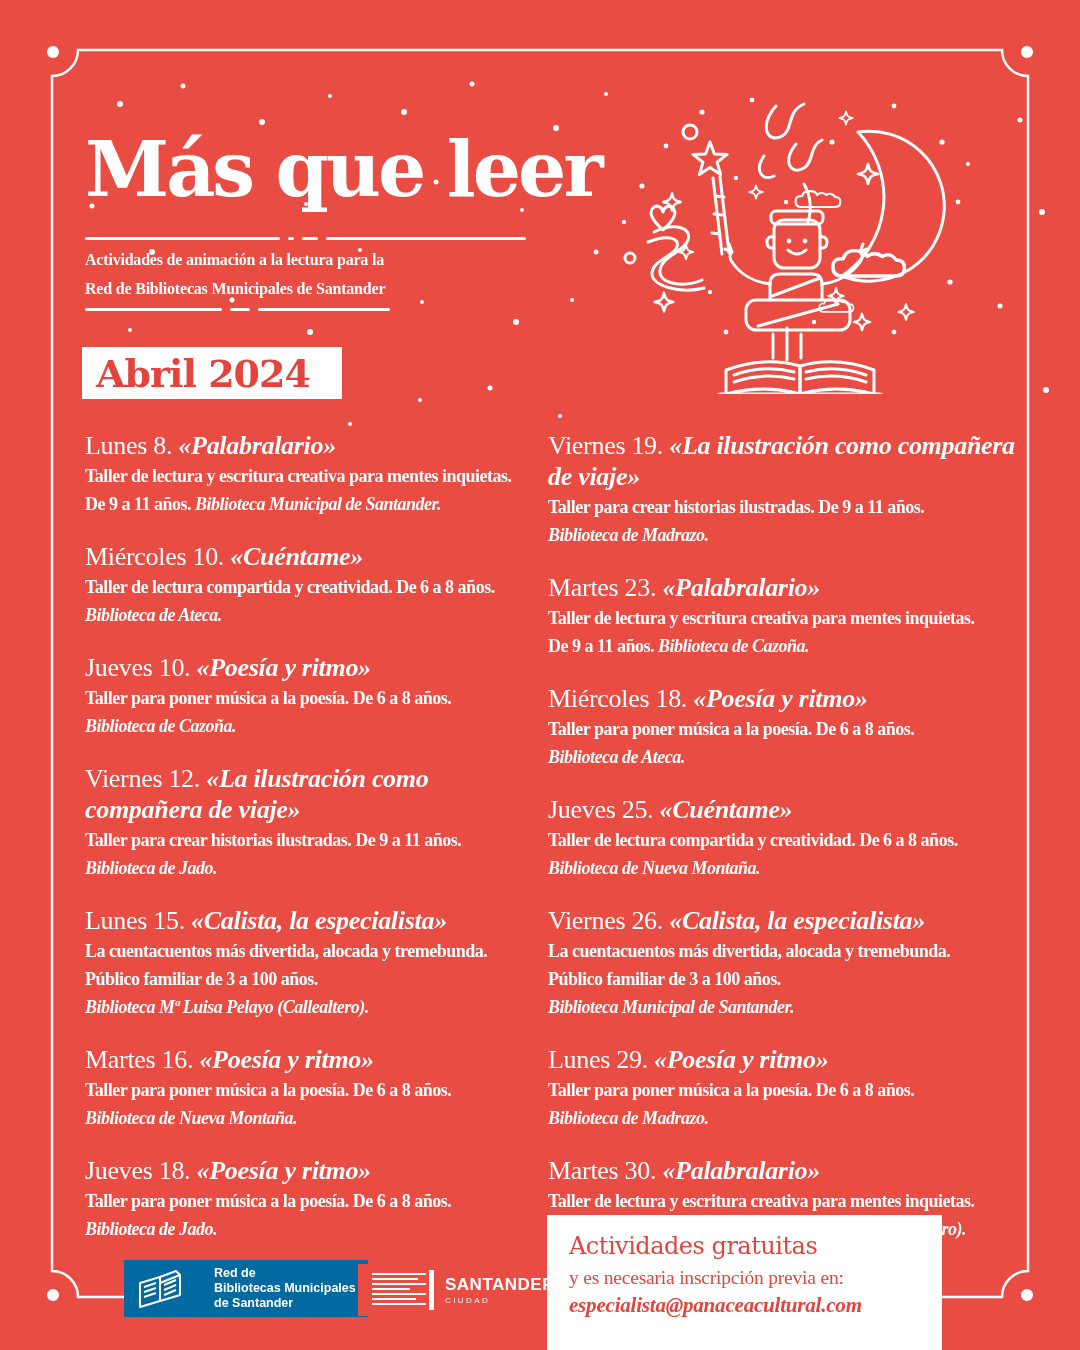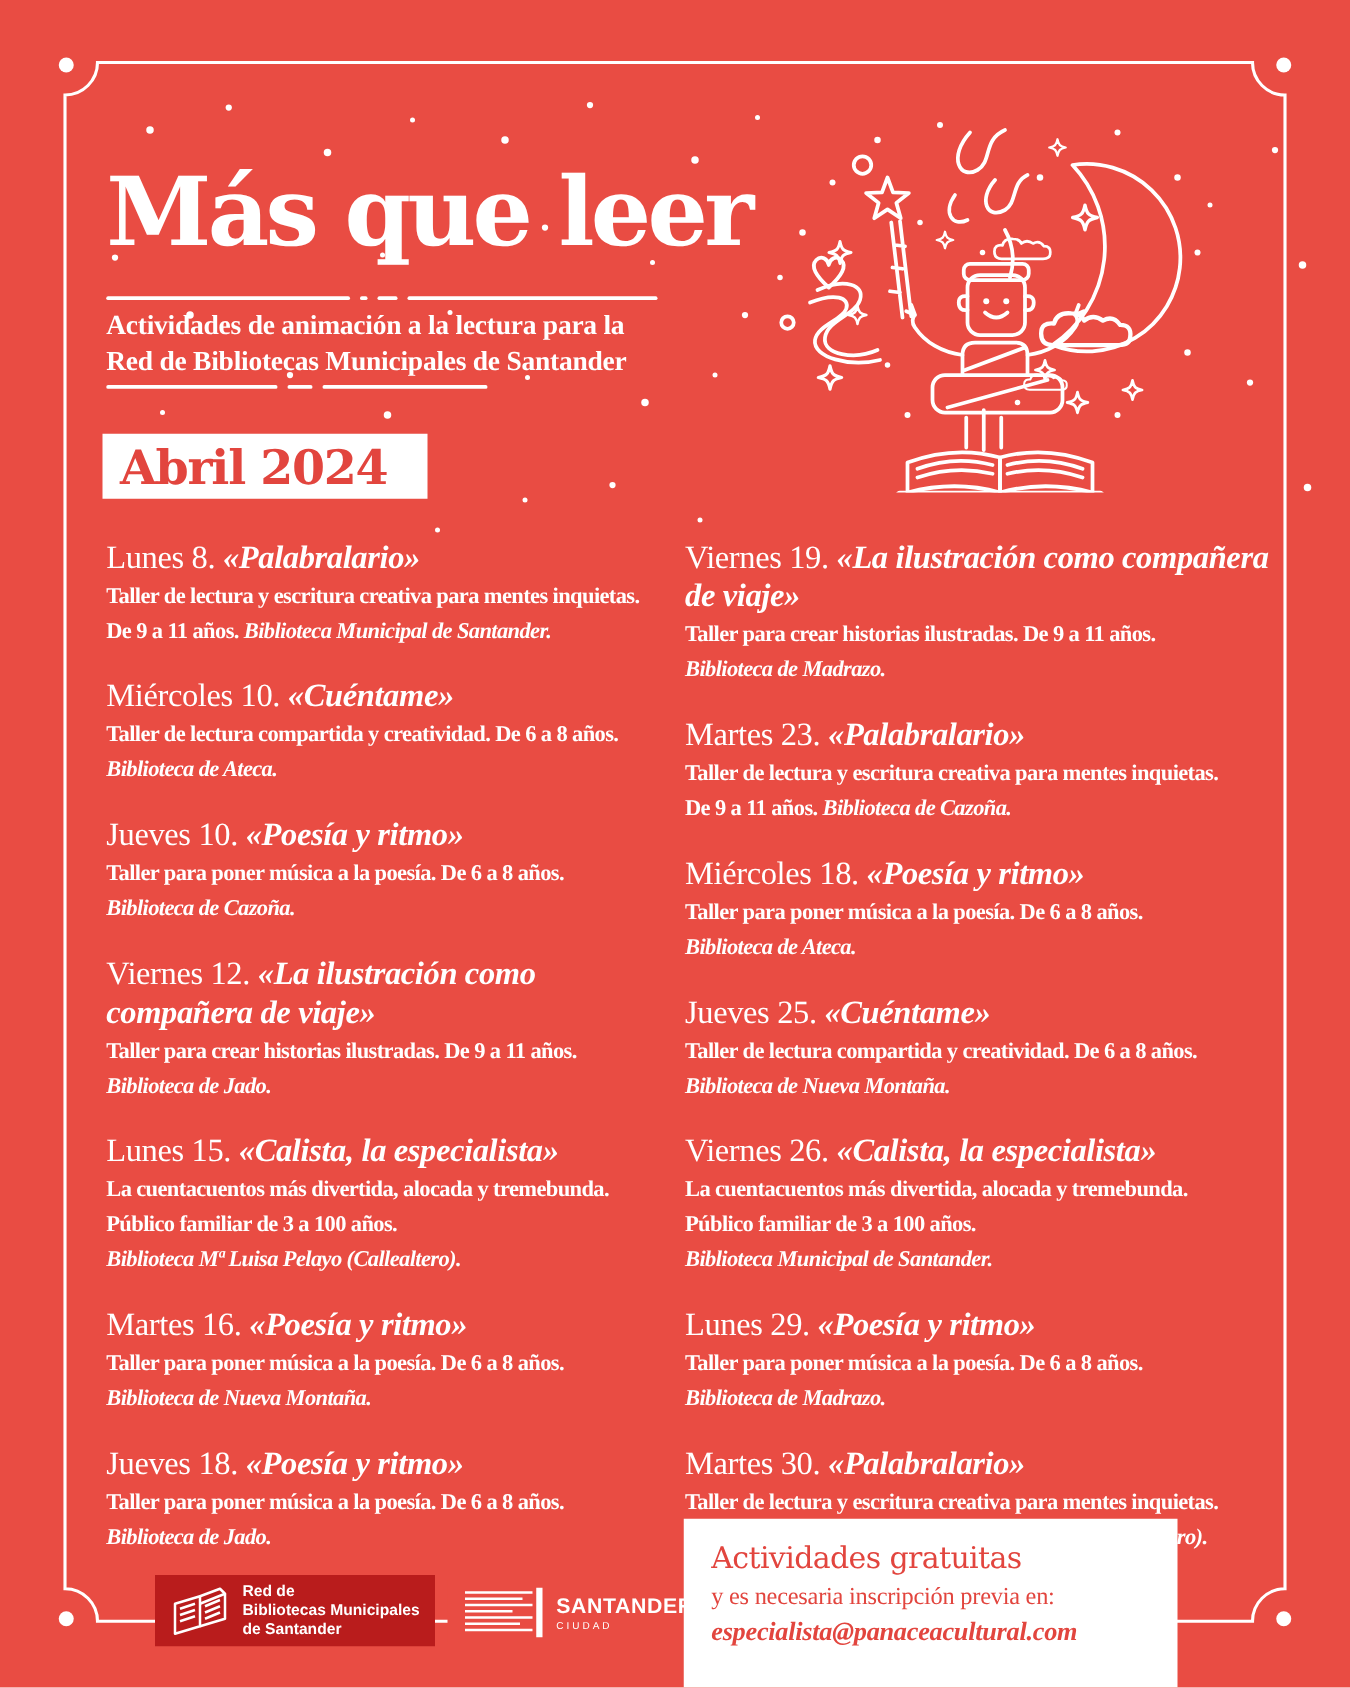--- a/index.html
+++ b/index.html
@@ -19,21 +19,21 @@
   }
   .rule{position:absolute;left:0;height:3px;display:flex;gap:8px;}
   .rule span{display:block;height:3px;background:#fff;border-radius:2px;}
   .rule-1{top:119px;}
   .rule-1 .s1{width:195px;} .rule-1 .s2{width:6px;} .rule-1 .s3{width:16px;} .rule-1 .s4{width:200px;}
   .rule-2{top:190px;}
   .rule-2 .s1{width:137px;} .rule-2 .s2{width:20px;} .rule-2 .s3{width:132px;}
   .subtitle{
     margin:0;position:absolute;top:127px;left:0;width:520px;
     font-family:"Liberation Serif",serif;font-weight:bold;
-    font-size:22px;line-height:29px;letter-spacing:-0.2px;color:#fff;white-space:nowrap;
+    font-size:16px;line-height:29px;letter-spacing:-0.2px;color:#fff;white-space:nowrap;
   }
   .month-box{
     position:absolute;left:82px;top:347px;width:260px;height:52px;z-index:2;
     background:#fff;display:flex;align-items:center;padding-left:14px;box-sizing:border-box;
   }
   .month-box span{
     font-family:"DejaVu Serif",serif;font-weight:bold;font-size:38px;
     letter-spacing:-1px;color:#e2453e;
   }
 
@@ -50,22 +50,22 @@
   }
   .event-day{font-weight:normal;}
   .event-name{font-weight:bold;font-style:italic;}
   .event-line{
     margin-top:2px;font-family:"Liberation Serif",serif;font-weight:bold;
     font-size:18px;line-height:26px;letter-spacing:-0.5px;color:#fff;
   }
   .event-line .seg.it{font-style:italic;}
 
   .library-logo{
-    position:absolute;left:124px;top:1260px;z-index:3;background:#b91c1c;
-    display:flex;align-items:center;gap:6px;padding:6px 12px;
+    position:absolute;left:124px;top:1260px;z-index:3;background:#0369a1;
+    display:flex;align-items:center;gap:26px;padding:6px 12px;
   }
   .library-logo .lines{font-family:"Liberation Sans",sans-serif;font-size:12.5px;line-height:15px;font-weight:bold;color:#fff;}
   .city-logo{
     position:absolute;left:358px;top:1264px;z-index:3;background:#e94c43;
     display:flex;align-items:center;gap:9px;padding:6px 12px;
   }
   .city-logo .ctext{display:flex;flex-direction:column;color:#fff;font-family:"Liberation Sans",sans-serif;}
   .city-logo .cname{font-size:17px;font-weight:bold;letter-spacing:0.5px;}
   .city-logo .csub{font-size:8px;letter-spacing:2.4px;margin-top:1px;}
 

